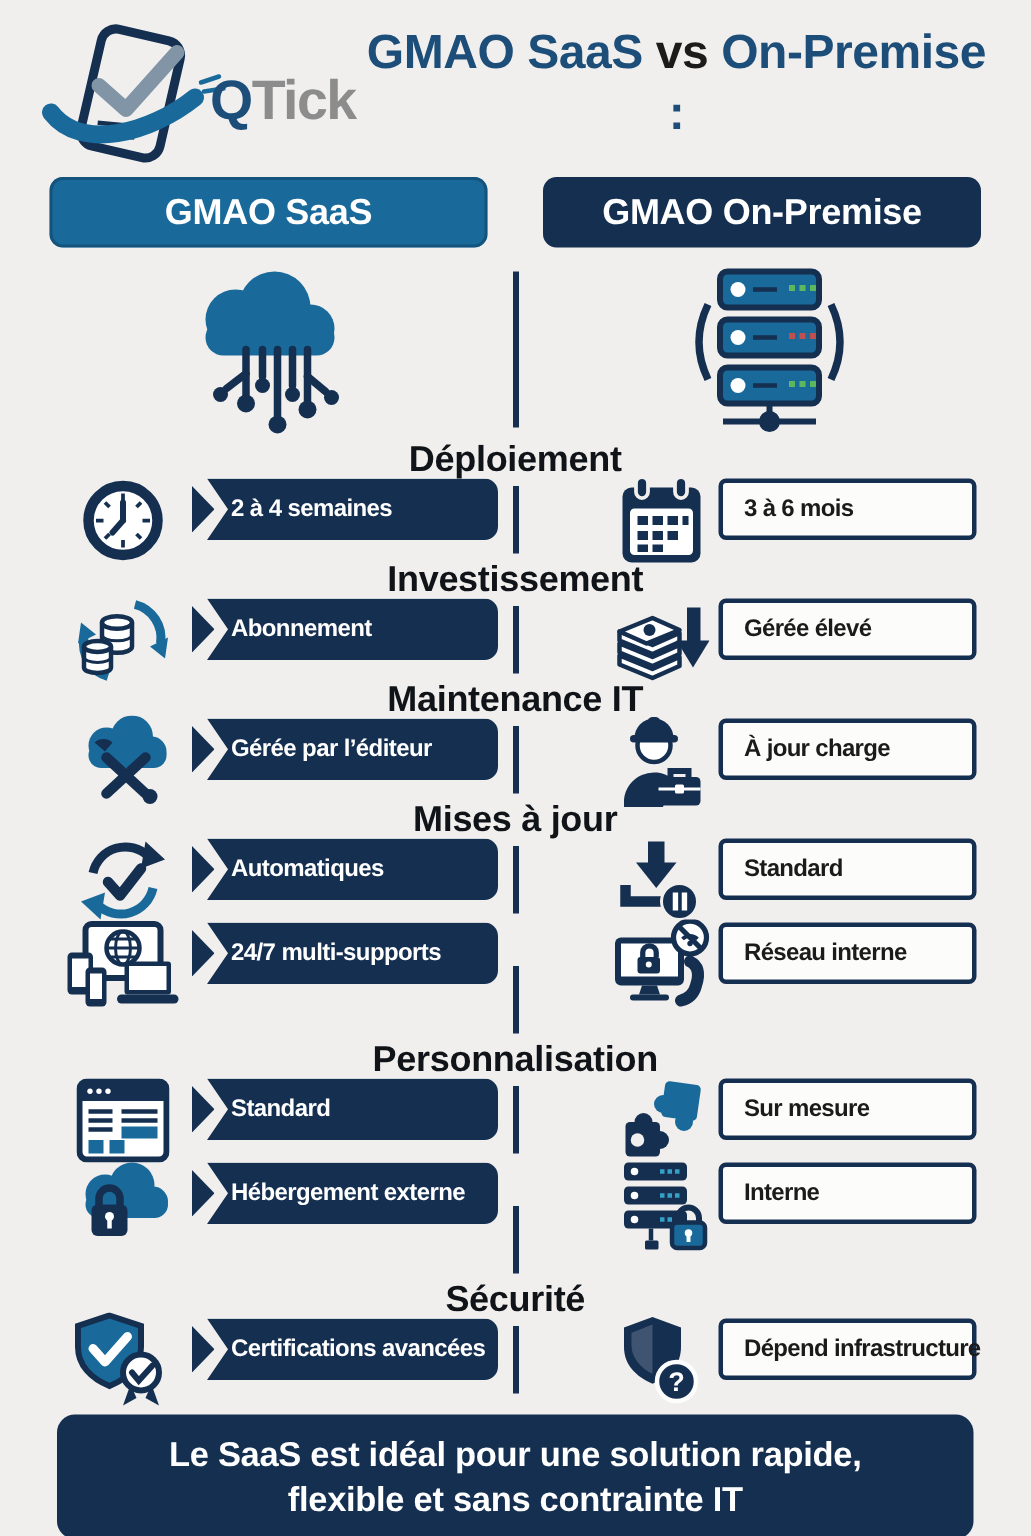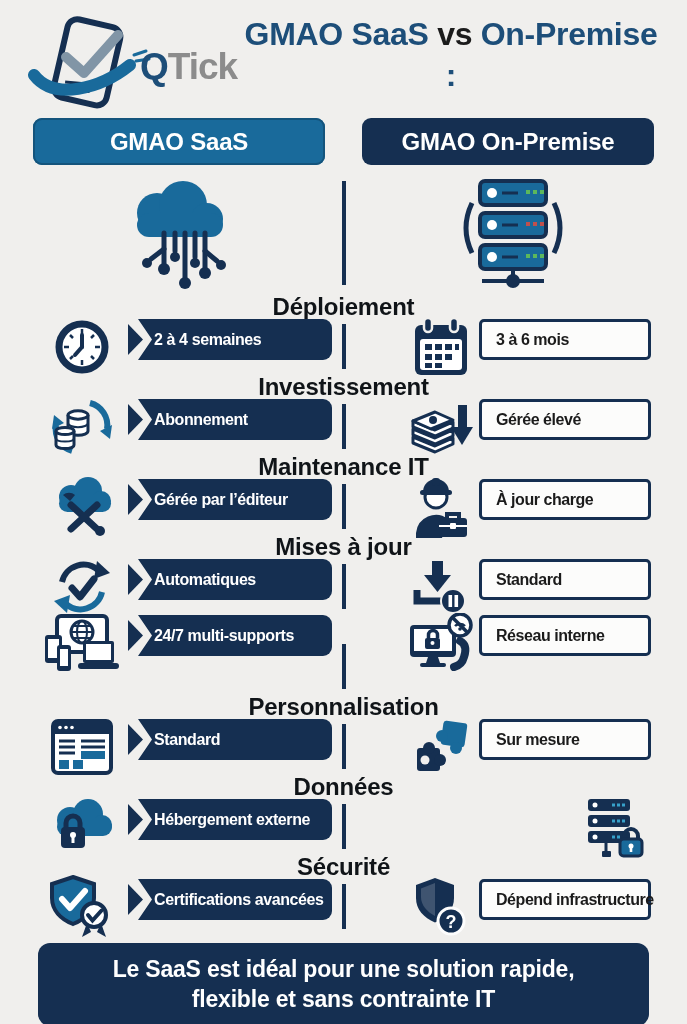--- a/index.html
+++ b/index.html
@@ -454,21 +454,20 @@
             <circle cx="13" cy="44" r="4.5" fill="#f0efed"></circle>
           </svg>
         </div>
         <div class="vbox">
             <span>Sur mesure</span>
           </div>
       </div>
     </div>
 
     <div class="row">
-      <div class="row-label">Données</div>
       <div class="seg"></div>
       <div class="row-content">
         <div class="icon-l">
           <svg width="66" height="58" viewBox="0 0 66 58">
             <g fill="#196a9b">
               <circle cx="21" cy="22" r="13"></circle>
                 <circle cx="39" cy="16" r="15"></circle>
                 <circle cx="53" cy="27" r="10"></circle>
               <rect x="8" y="20" width="55" height="18" rx="9"></rect>
             </g>
@@ -507,20 +506,23 @@
                 <rect x="35" y="39.5" width="3" height="3"></rect>
             </g>
             <line x1="24" y1="47" x2="24" y2="55" stroke="#152f51" stroke-width="3"></line>
             <rect x="20" y="55" width="9" height="6" rx="1" fill="#152f51"></rect>
             <path d="M42 44 v-4 a7 7 0 0 1 14 0 v4" stroke="#152f51" stroke-width="4" fill="none"></path>
             <rect x="38" y="43" width="22" height="17" rx="3.5" fill="#196a9b" stroke="#152f51" stroke-width="3"></rect>
             <circle cx="49" cy="50" r="2.5" fill="#fff"></circle>
             <rect x="47.7" y="51" width="2.6" height="5" fill="#fff"></rect>
           </svg>
         </div>
+        <div class="vbox">
+            <span>Interne</span>
+          </div>
       </div>
     </div>
 
     <div class="row">
       <div class="row-label">Sécurité</div>
       <div class="seg"></div>
       <div class="row-content">
         <div class="icon-l">
           <svg width="66" height="64" viewBox="0 0 66 64">
             <path d="M24 2 l21 7 v14 c0 12 -8.5 21 -21 26 C11.5 44 3 35 3 23 V9 z" fill="#196a9b" stroke="#152f51" stroke-width="4"></path>

